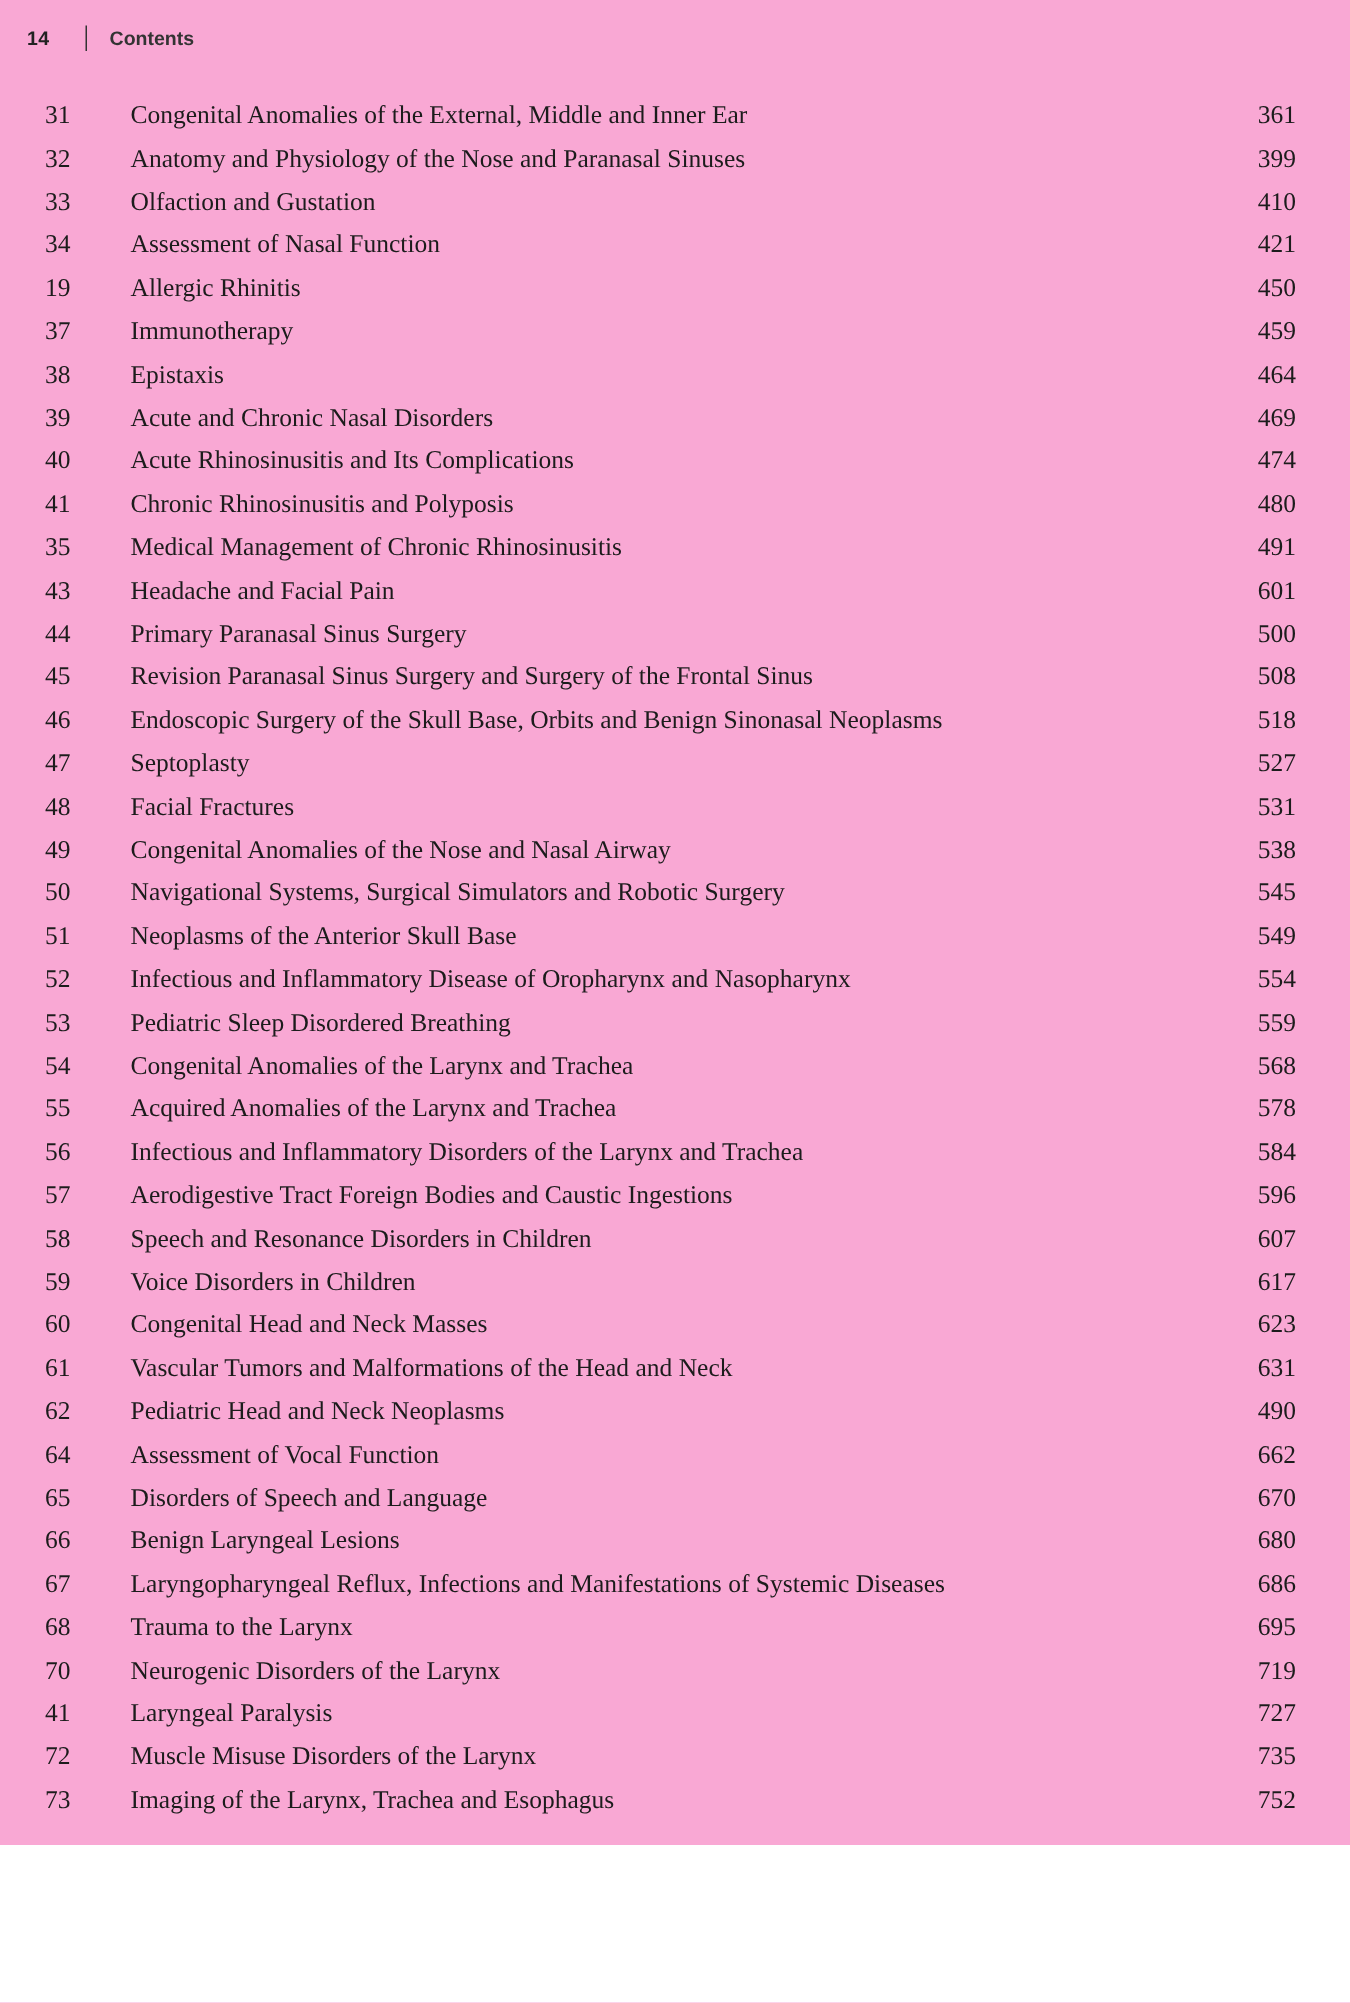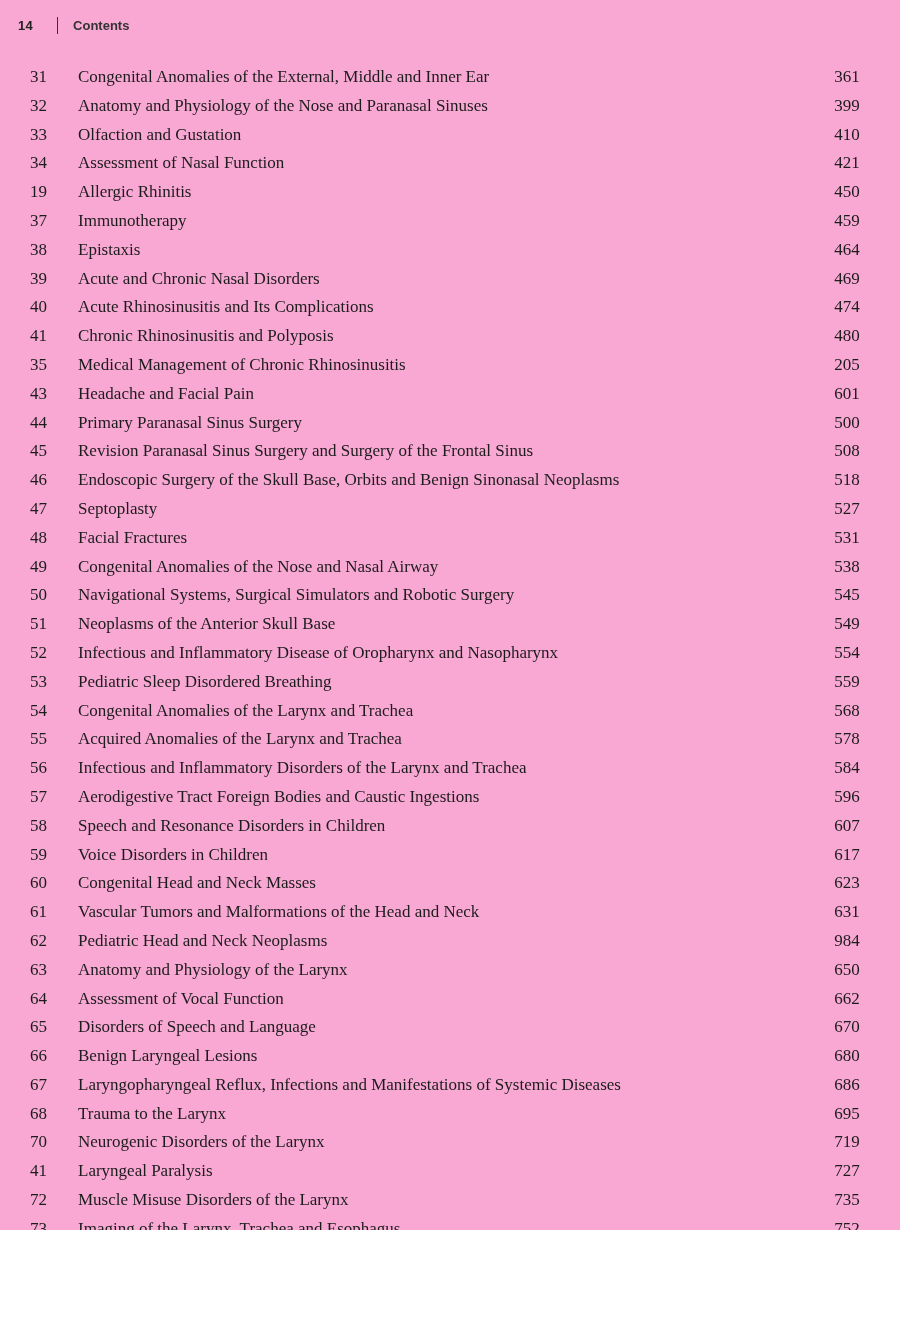--- a/index.html
+++ b/index.html
@@ -45,34 +45,34 @@
     position: absolute;
     top: 63px;
     left: 30px;
     right: 36px;
   }
   .toc-row {
     display: flex;
     align-items: flex-start;
     font-size: 17px;
     line-height: 28.8px;
+    gap: 24px;
   }
   .toc-row .num {
     width: 33px;
     flex-shrink: 0;
   }
   .toc-row .title {
     flex: 1 1 auto;
     padding-right: 14px;
-    margin-left: 15px;
   }
   .toc-row .pageno {
     flex-shrink: 0;
     align-self: flex-end;
-    text-align: center;
+    text-align: right;
     min-width: 34px;
   }
 </style>
 </head>
 <body>
 
 <div class="page">
 
   <div class="running-header">
     <span class="folio">14</span>
@@ -127,21 +127,21 @@
         <span class="pageno">474</span>
       </div>
       <div class="toc-row">
         <span class="num">41</span>
         <span class="title">Chronic Rhinosinusitis and Polyposis</span>
         <span class="pageno">480</span>
       </div>
       <div class="toc-row">
         <span class="num">35</span>
         <span class="title">Medical Management of Chronic Rhinosinusitis</span>
-        <span class="pageno">205</span>
+        <span class="pageno">491</span>
       </div>
       <div class="toc-row">
         <span class="num">43</span>
         <span class="title">Headache and Facial Pain</span>
         <span class="pageno">601</span>
       </div>
       <div class="toc-row">
         <span class="num">44</span>
         <span class="title">Primary Paranasal Sinus Surgery</span>
         <span class="pageno">500</span>
@@ -227,26 +227,21 @@
         <span class="pageno">623</span>
       </div>
       <div class="toc-row">
         <span class="num">61</span>
         <span class="title">Vascular Tumors and Malformations of the Head and Neck</span>
         <span class="pageno">631</span>
       </div>
       <div class="toc-row">
         <span class="num">62</span>
         <span class="title">Pediatric Head and Neck Neoplasms</span>
-        <span class="pageno">984</span>
-      </div>
-      <div class="toc-row">
-        <span class="num">63</span>
-        <span class="title">Anatomy and Physiology of the Larynx</span>
-        <span class="pageno">650</span>
+        <span class="pageno">490</span>
       </div>
       <div class="toc-row">
         <span class="num">64</span>
         <span class="title">Assessment of Vocal Function</span>
         <span class="pageno">662</span>
       </div>
       <div class="toc-row">
         <span class="num">65</span>
         <span class="title">Disorders of Speech and Language</span>
         <span class="pageno">670</span>

